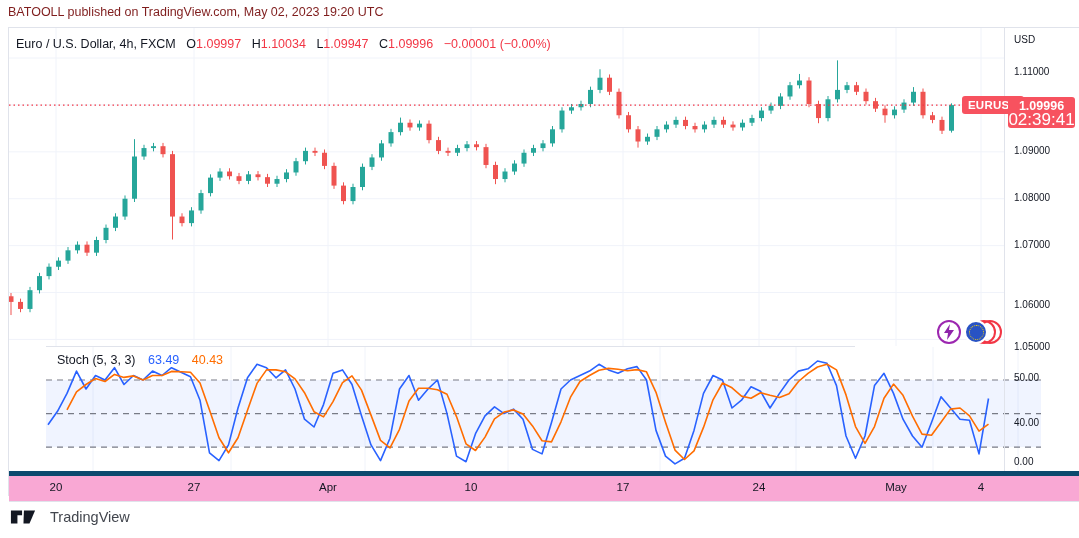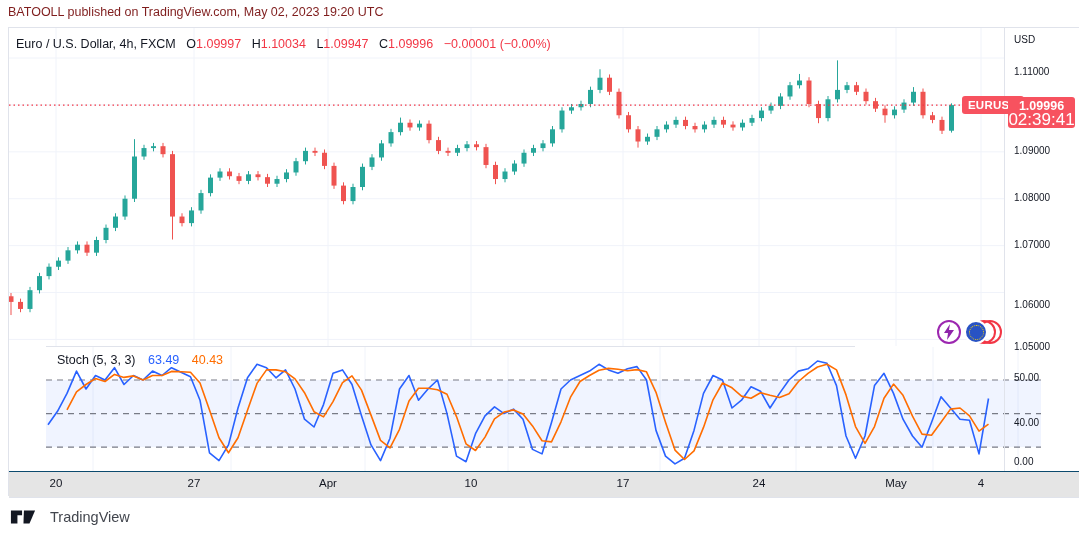--- a/index.html
+++ b/index.html
@@ -3,21 +3,21 @@
 <meta charset="utf-8">
 <style>
   html,body{margin:0;padding:0;background:#fff;width:1079px;height:538px;overflow:hidden;
     font-family:"Liberation Sans","DejaVu Sans",sans-serif;-webkit-font-smoothing:antialiased;}
   .abs{position:absolute;}
   #attribution{left:8px;top:5px;font-size:12.5px;font-weight:500;color:#7f1d1d;}
   #chart-frame{left:8px;top:27px;width:1070px;height:468px;border-top:1px solid #e0e3eb;border-left:1px solid #e0e3eb;}
   #plot-price{left:0;top:0;width:995px;height:318px;}
   #plot-stoch{left:0;top:318px;width:809px;height:125px;border-top:1px solid #e0e3eb;margin-left:37px;}
   #axis-col{left:995px;top:0;width:75px;height:443px;border-left:1px solid #e0e3eb;}
-  #time-axis{left:0;top:443px;width:1070px;height:25px;border-top:1px solid #0c4a6e;border-bottom:1px solid #e0e3eb;background:#e5e5e5;}
+  #time-axis{left:0;top:443px;width:1070px;height:25px;border-top:5px solid #0c4a6e;border-bottom:1px solid #e0e3eb;background:#f9a8d4;}
   .axis-label{position:absolute;font-size:10px;color:#131722;left:9px;white-space:nowrap;}
   .time-label{position:absolute;font-size:11.5px;color:#131722;width:44px;text-align:center;top:5px;}
   #legend-row{left:7px;top:9px;font-size:12.5px;color:#131722;white-space:nowrap;z-index:5;}
   #legend-row .val{color:#f23645;}
   #legend-row .item{margin-left:7px;}
   #stoch-legend{left:11px;top:6px;font-size:12.5px;color:#131722;white-space:nowrap;z-index:5;}
   #stoch-k{color:#2962ff;margin-left:9px;}
   #stoch-d{color:#ff6d00;margin-left:9px;}
   #symbol-badge{z-index:6;height:18px;line-height:18px;padding:0 6px;border-radius:3px;
     background:#f7525f;color:#fff;font-size:11.5px;font-weight:bold;letter-spacing:.2px;}

